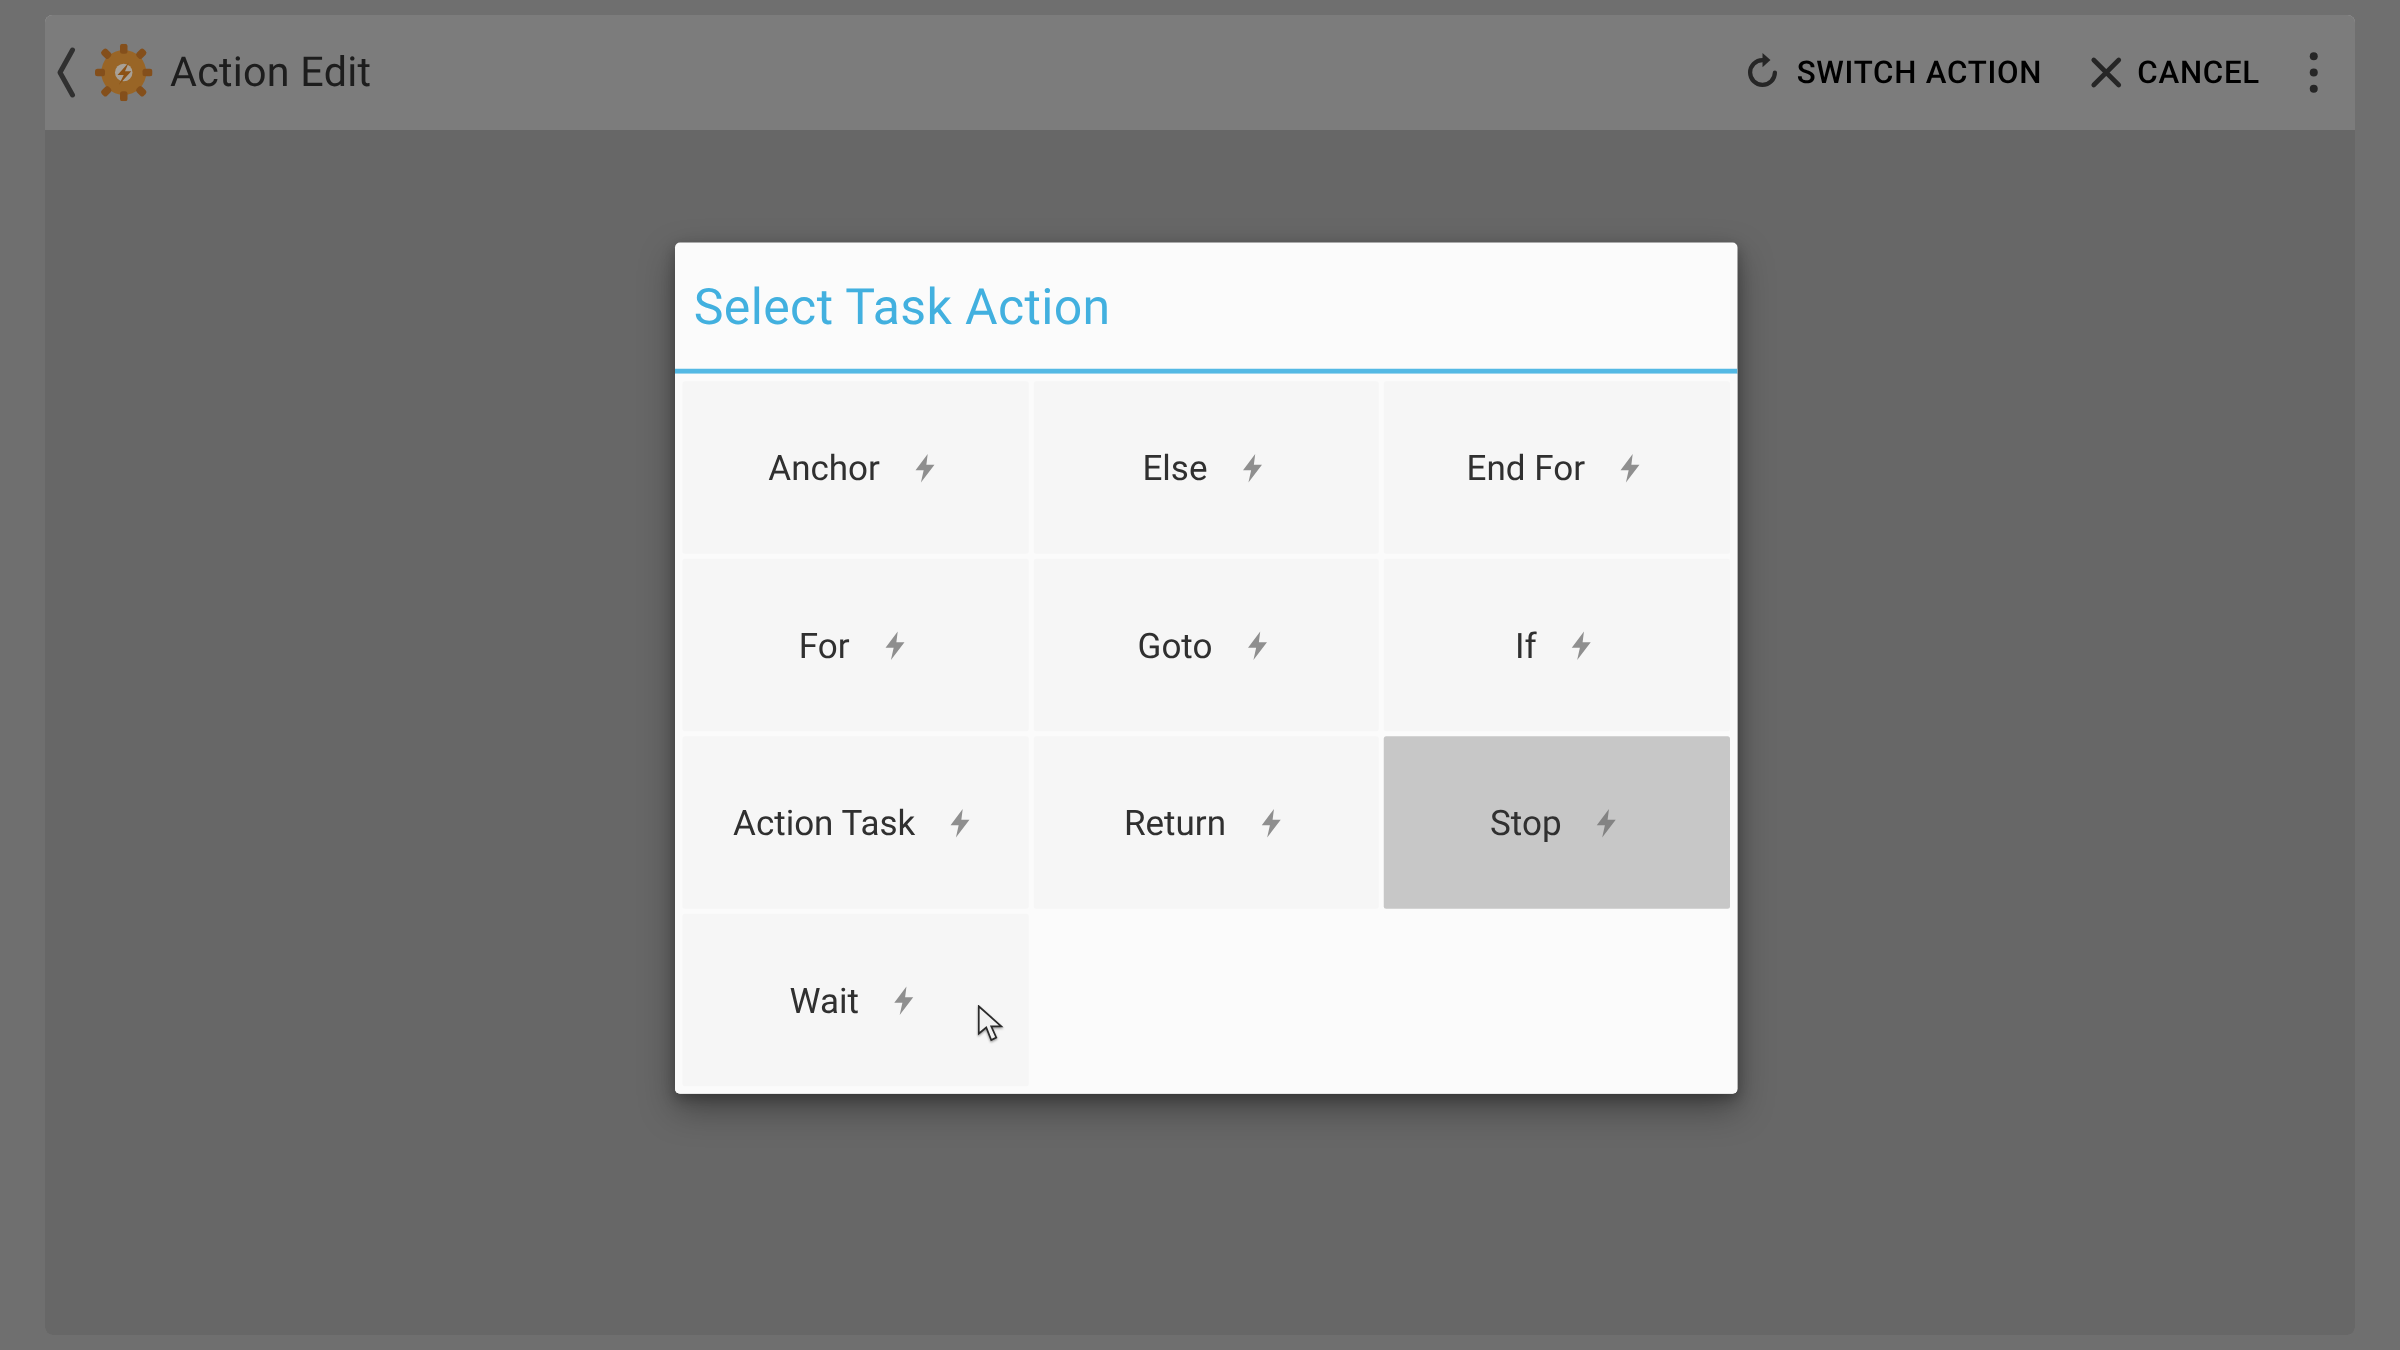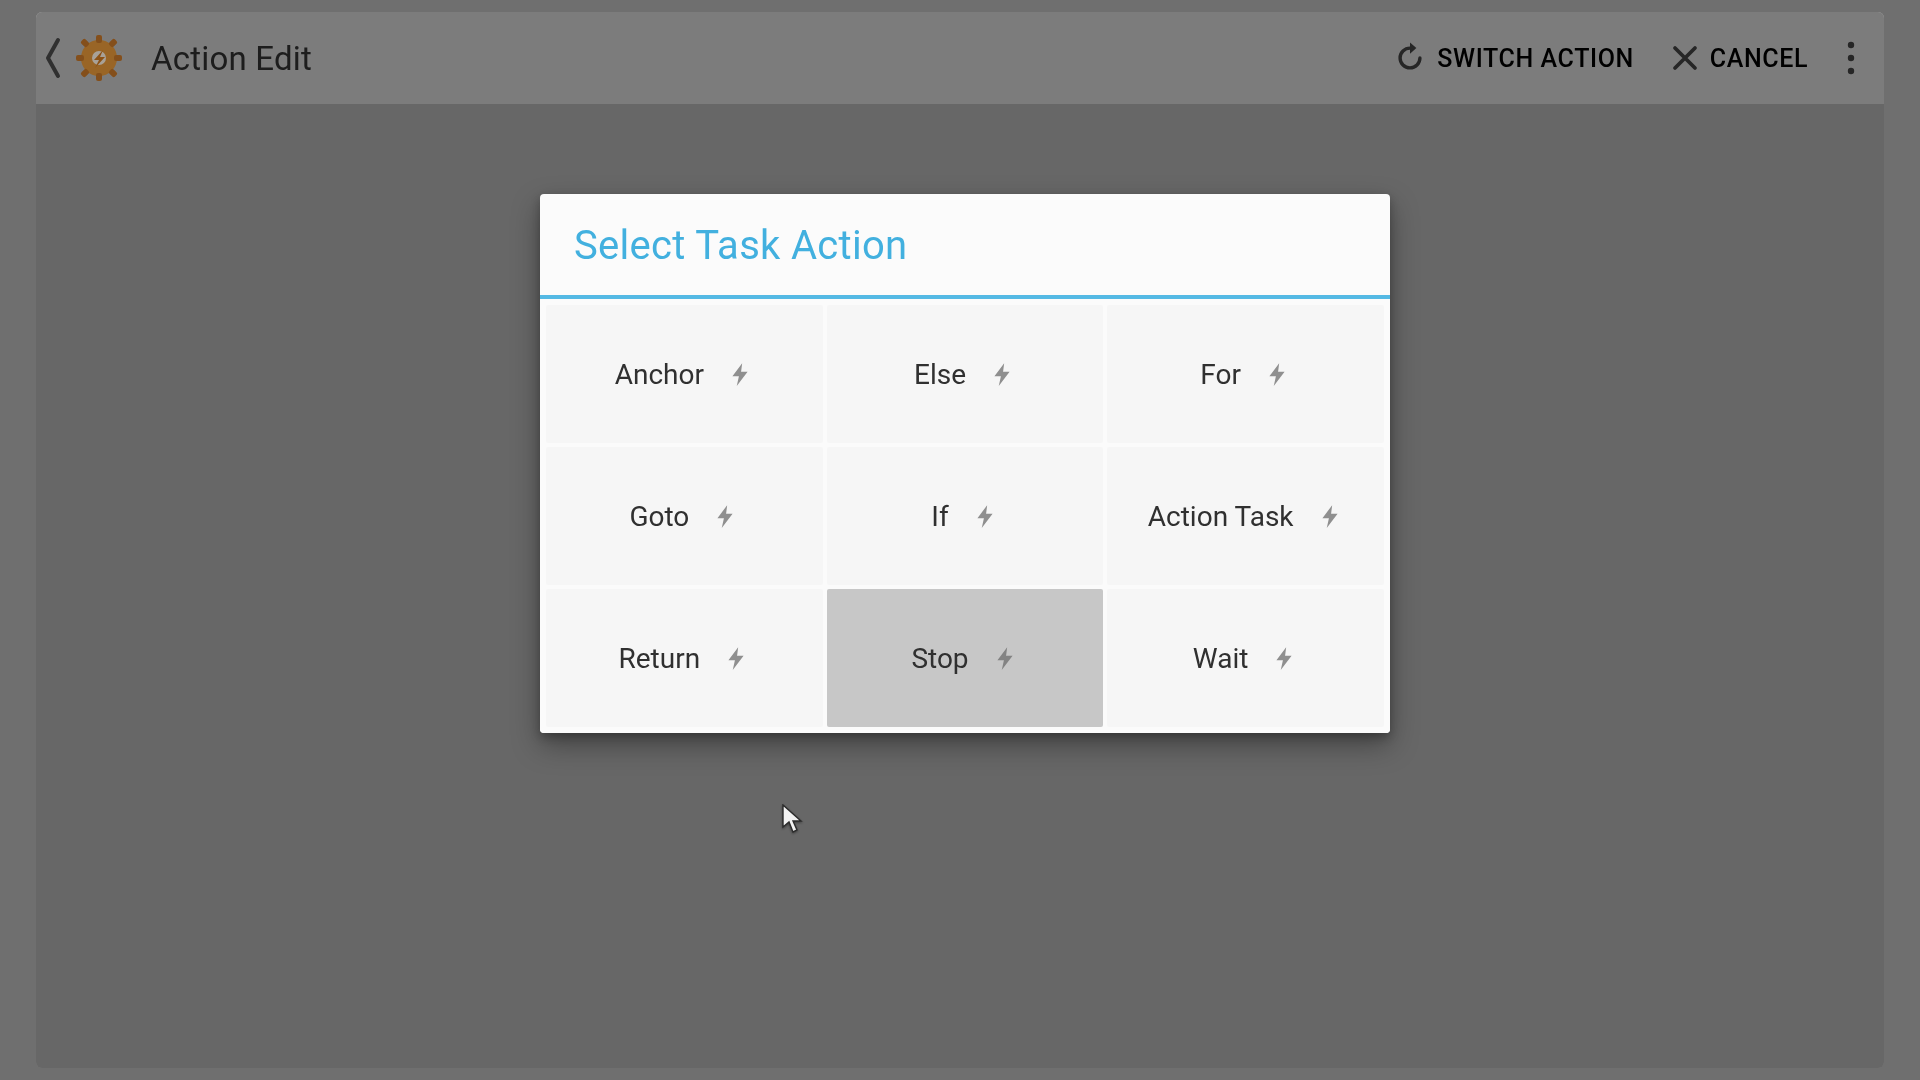--- a/index.html
+++ b/index.html
@@ -64,21 +64,21 @@
     height: 46px;
     display: flex;
     align-items: center;
     justify-content: center;
   }
   .app-icon svg { display:block; }
   .toolbar-title {
     font-size: 33px;
     font-weight: 400;
     color: #2d2d2d;
-    margin-left: 19px;
+    margin-left: 4px;
     letter-spacing: 0.2px;
   }
   .toolbar-spacer { flex: 1; }
   .toolbar-action {
     display: flex;
     align-items: center;
     gap: 10px;
     padding: 0 18px;
     height: 92px;
     font-size: 25px;
@@ -111,21 +111,21 @@
     position: absolute;
     left: 504px;
     top: 182px;
     width: 850px;
     background: #fbfbfb;
     border-radius: 4px;
     box-shadow: 0 12px 28px rgba(0,0,0,0.35), 0 4px 10px rgba(0,0,0,0.25);
     overflow: hidden;
   }
   .dialog-head {
-    padding: 28px 30px 26px 34px;
+    padding: 28px 30px 26px 15px;
     border-bottom: 4px solid #54b9e4;
   }
   .dialog-title {
     font-size: 40px;
     font-weight: 400;
     color: #42b0df;
     letter-spacing: 0.3px;
   }
   .grid {
     display: grid;
@@ -251,20 +251,28 @@
           </div>
           <div class="cell">
             <div class="cell-label">Else</div>
             <div class="cell-icon">
               <svg width="26" height="26" viewBox="0 0 24 24">
                 <path d="M14 2 L5 14 L11 14 L9 23 L19 10 L13 10 Z" fill="#6d6d6d"></path>
               </svg>
             </div>
           </div>
           <div class="cell">
+            <div class="cell-label">End For</div>
+            <div class="cell-icon">
+              <svg width="26" height="26" viewBox="0 0 24 24">
+                <path d="M14 2 L5 14 L11 14 L9 23 L19 10 L13 10 Z" fill="#6d6d6d"></path>
+              </svg>
+            </div>
+          </div>
+          <div class="cell">
             <div class="cell-label">For</div>
             <div class="cell-icon">
               <svg width="26" height="26" viewBox="0 0 24 24">
                 <path d="M14 2 L5 14 L11 14 L9 23 L19 10 L13 10 Z" fill="#6d6d6d"></path>
               </svg>
             </div>
           </div>
           <div class="cell">
             <div class="cell-label">Goto</div>
             <div class="cell-icon">

